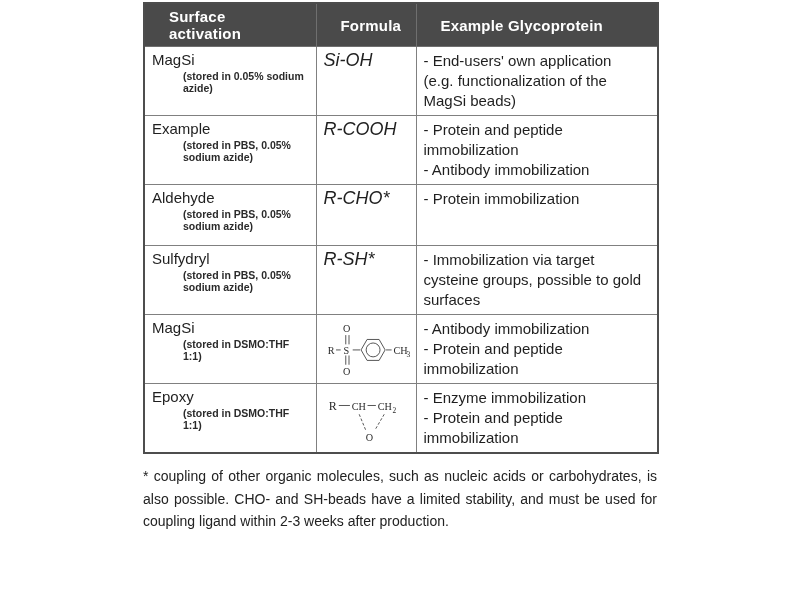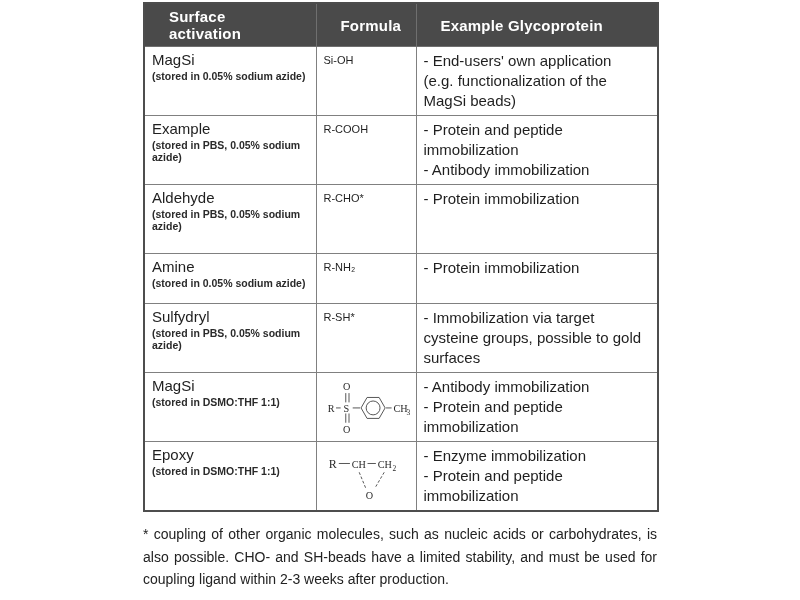--- a/index.html
+++ b/index.html
@@ -19,29 +19,29 @@
     background:#4a4a4a;color:#ffffff;font-size:15px;font-weight:bold;
     text-align:left;padding:4px 24px;border:1px solid #6f6f6f;height:22px;
     vertical-align:middle;letter-spacing:.2px;
   }
   td{
     border:1px solid #808080;vertical-align:top;padding:4px 7px;
     background:#ffffff;
   }
   tbody tr:nth-child(1){height:58px}
   tbody tr:nth-child(2){height:61px}
-  tbody tr:nth-child(3){height:69px}
+  tbody tr:nth-child(3){height:61px}
   tbody tr:nth-child(4){height:50px}
   tbody tr:nth-child(5){height:61px}
   tbody tr:nth-child(6){height:64px}
   tbody tr:nth-child(7){height:61px}
   tbody tr:nth-child(8){height:76px}
   .name{font-size:15px;line-height:18px;}
-  .storage{display:block;font-size:10.5px;font-weight:bold;line-height:12px;margin-top:1px;color:#2a2a2a;}
-  .formula{font-size:11px;line-height:18px;}
+  .storage{display:block;font-size:10.5px;font-weight:bold;line-height:12px;margin-top:1px;color:#2a2a2a;margin-left:31px;}
+  .formula{font-size:18px;line-height:18px;font-style:italic;}
   .apps{font-size:15px;line-height:20px;white-space:pre-line;margin-left:48px;}
   .structure{display:block;margin:1px 0 0 0;}
   .structure text{font-family:"Liberation Serif","DejaVu Serif",serif;fill:#2a2a2a;}
   .structure line,.structure polygon,.structure circle{stroke:#4a4a4a;fill:none;stroke-width:1;}
   .footnote{
     width:514px;margin:11px auto 0;font-size:14px;line-height:22.5px;
     text-align:justify;color:#222222;
   }
 </style>
 </head>
@@ -79,28 +79,20 @@
         <td class="formula">R-COOH</td>
         <td class="apps">- Protein and peptide immobilization
 - Antibody immobilization</td>
       </tr>
       <tr>
         <td>
           <span class="name">Aldehyde</span>
           <span class="storage">(stored in PBS, 0.05% sodium azide)</span>
         </td>
         <td class="formula">R-CHO*</td>
-        <td class="apps">- Protein immobilization</td>
-      </tr>
-      <tr>
-        <td>
-          <span class="name">Amine</span>
-          <span class="storage">(stored in 0.05% sodium azide)</span>
-        </td>
-        <td class="formula">R-NH₂</td>
         <td class="apps">- Protein immobilization</td>
       </tr>
       <tr>
         <td>
           <span class="name">Sulfydryl</span>
           <span class="storage">(stored in PBS, 0.05% sodium azide)</span>
         </td>
         <td class="formula">R-SH*</td>
         <td class="apps">- Immobilization via target cysteine groups, possible to gold surfaces</td>
       </tr>

